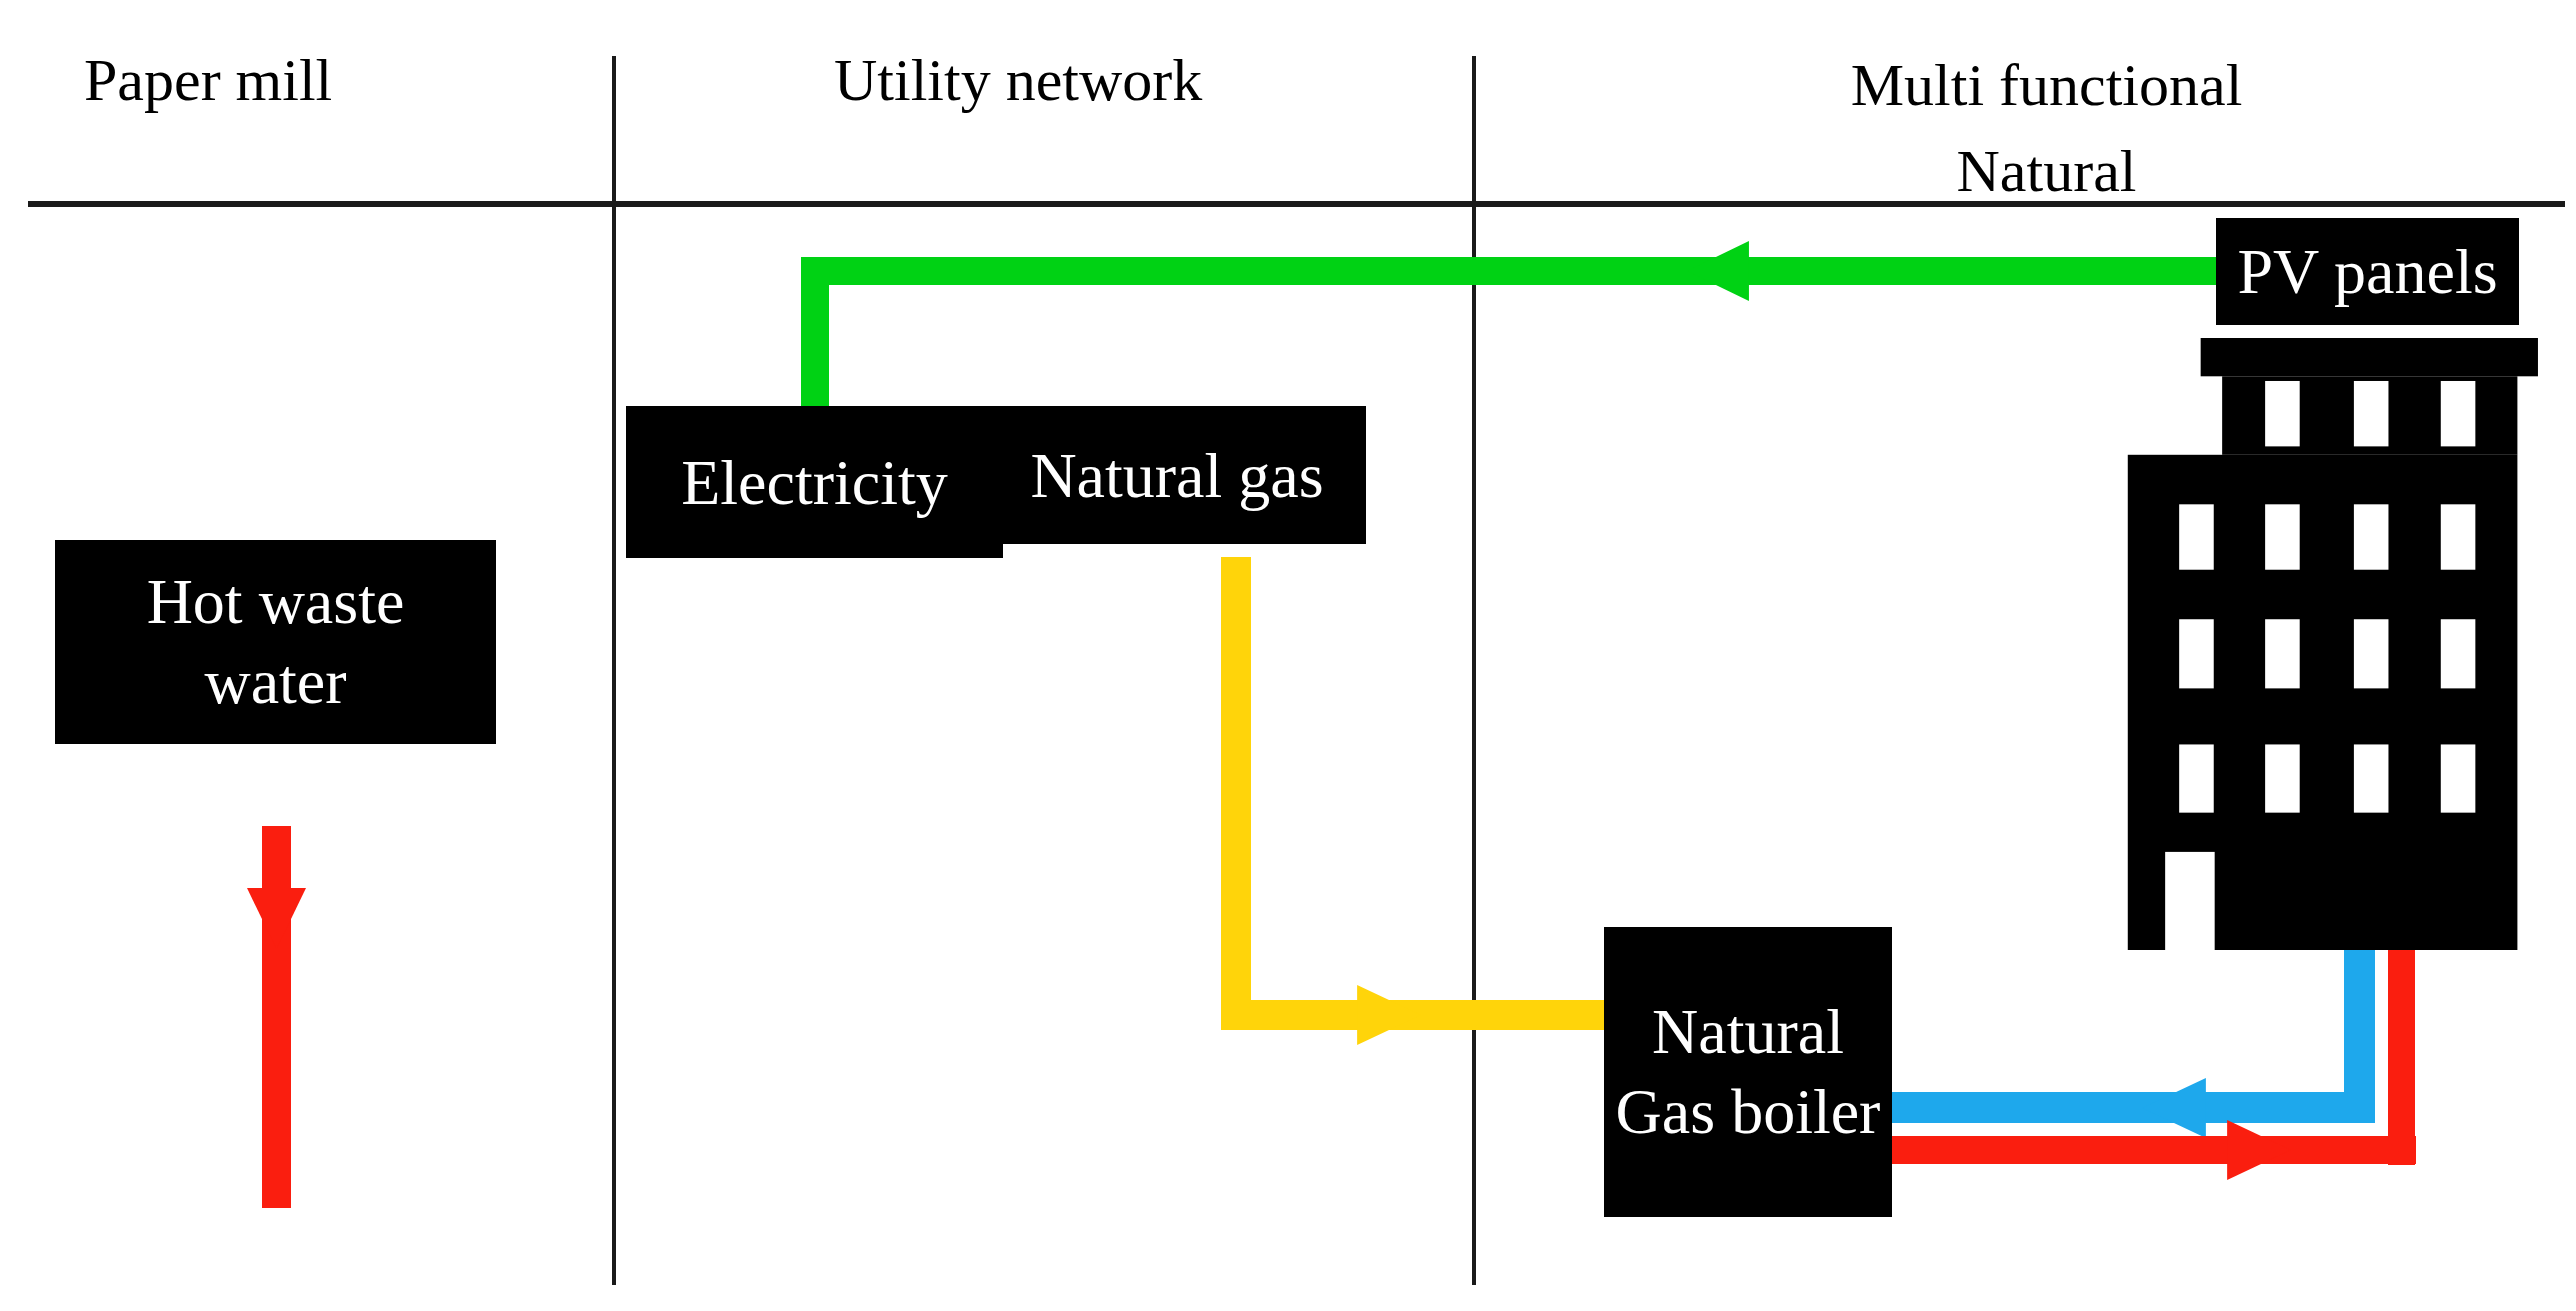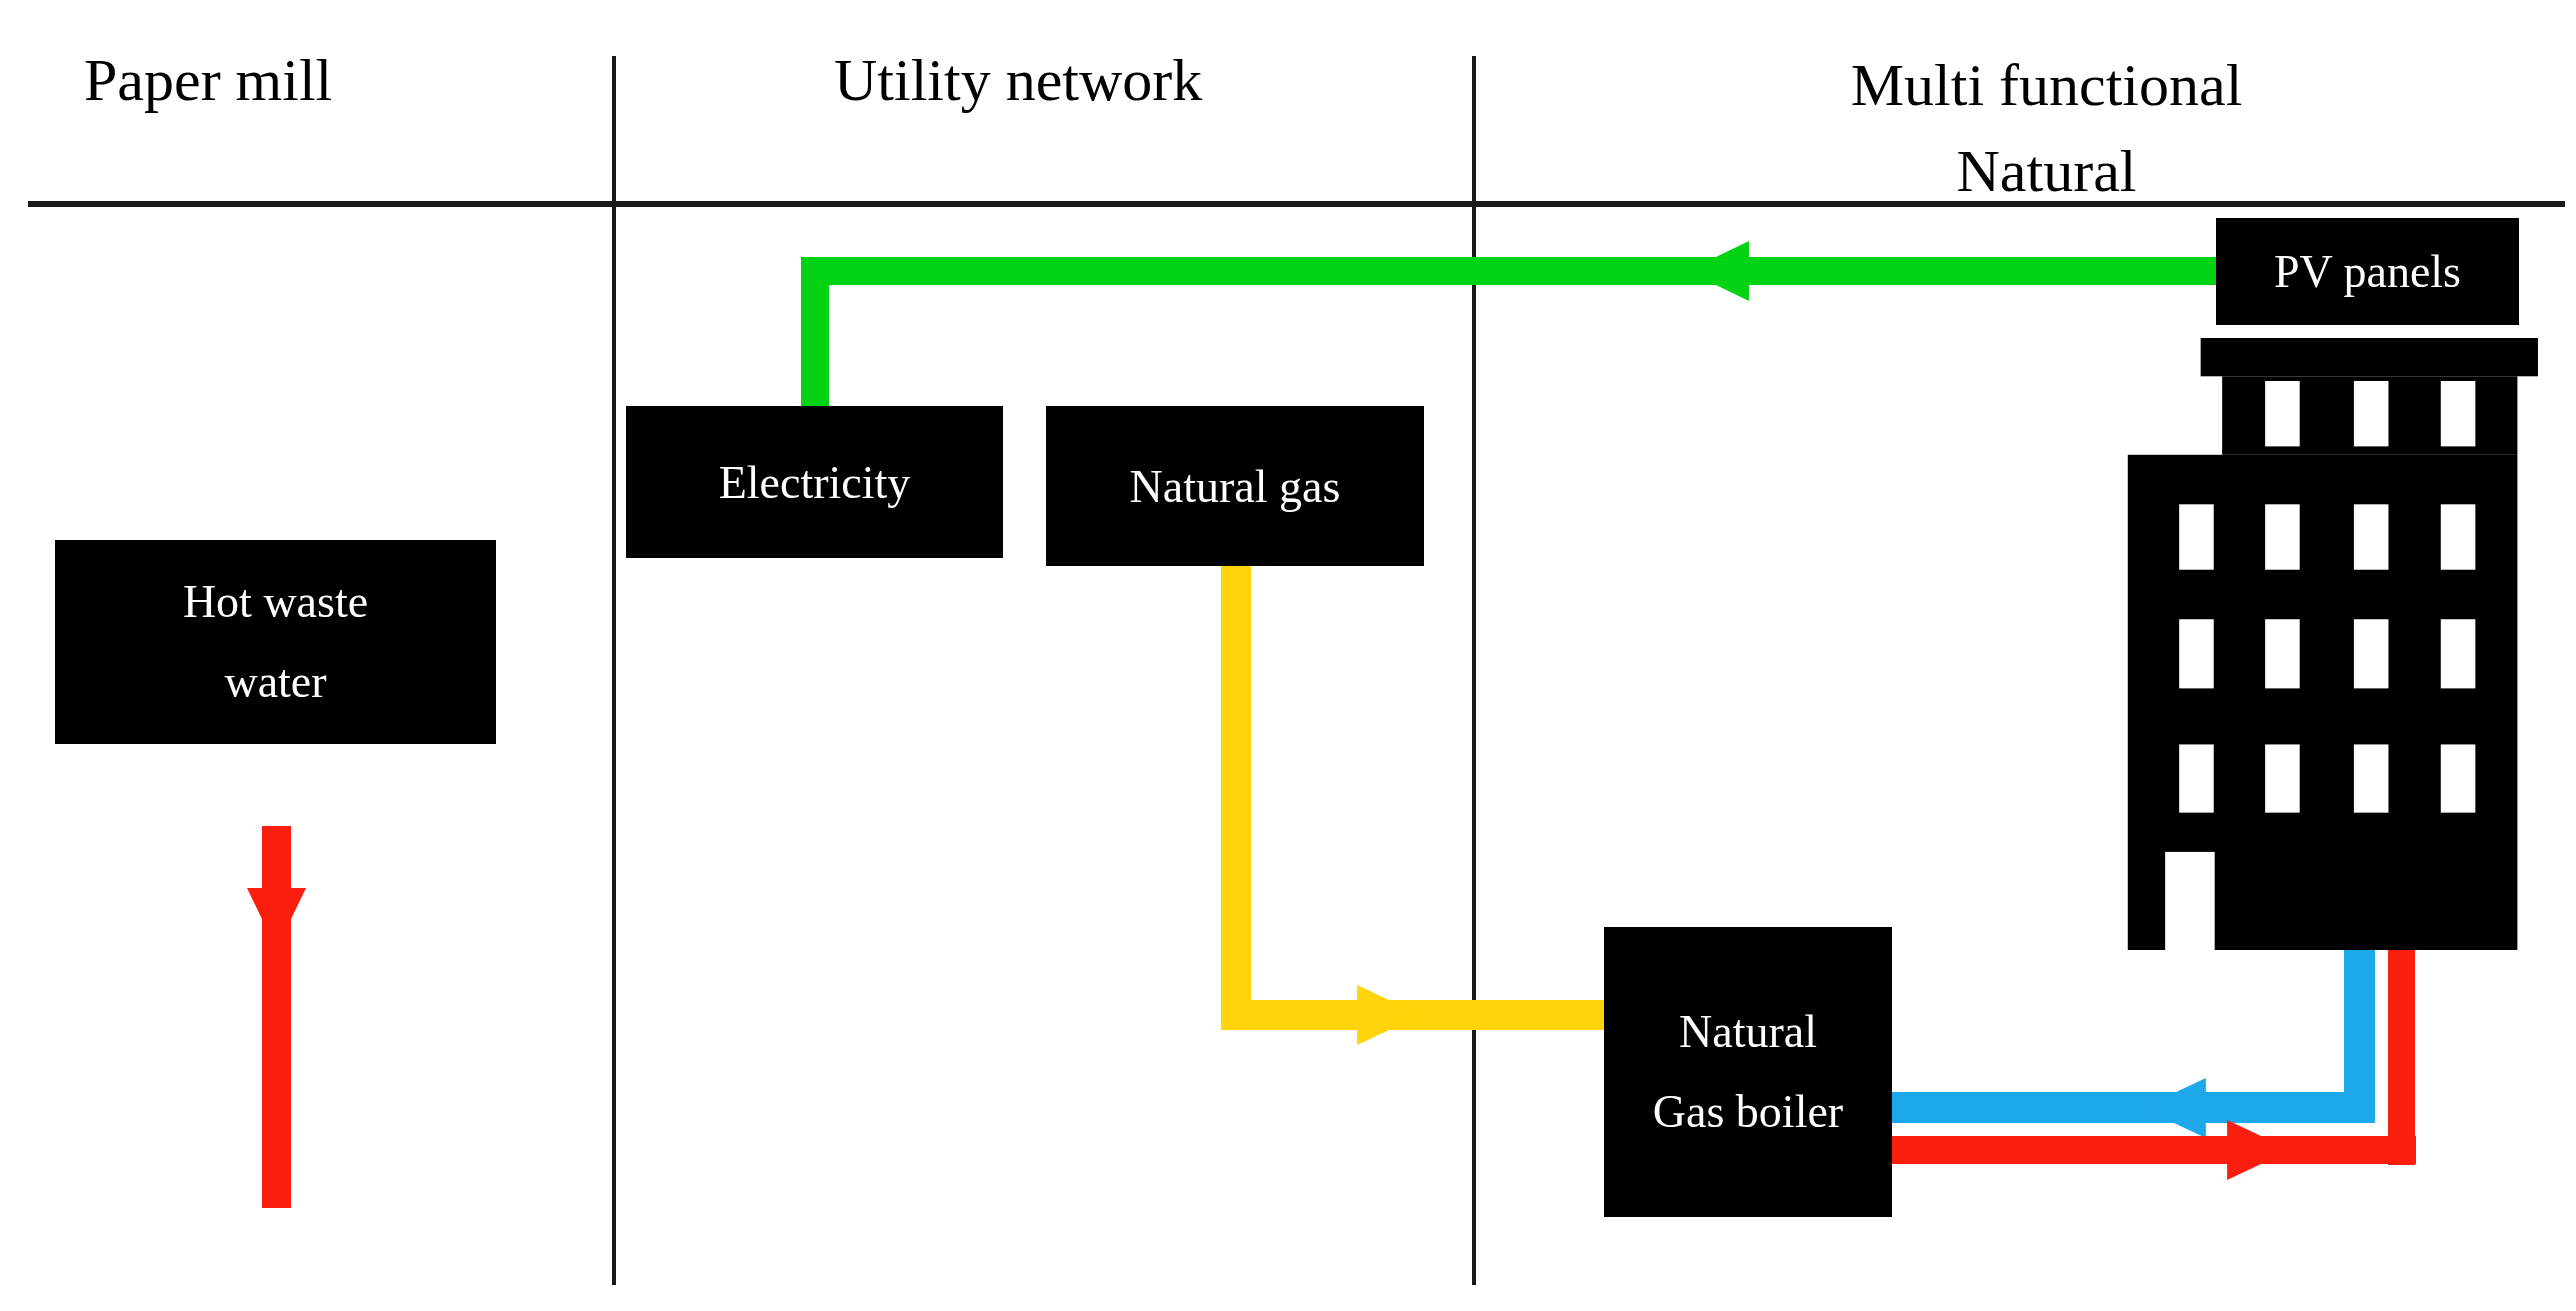--- a/index.html
+++ b/index.html
@@ -20,21 +20,21 @@
   }
   .node{
     position:absolute;
     background:#000;
     color:#fff;
     display:flex;
     flex-direction:column;
     align-items:center;
     justify-content:center;
     text-align:center;
-    font-size:46px;
+    font-size:64px;
     line-height:79px;
     white-space:nowrap;
   }
   .rule{position:absolute;background:#1a1a1a;}
   .pipe{position:absolute;}
   .ah{position:absolute;display:block;}
 </style>
 </head>
 <body>
 
@@ -84,21 +84,21 @@
 
   <div class="node" style="left:55px;top:540px;width:441px;height:204px;line-height:80px;">
     <div>Hot waste</div>
     <div>water</div>
   </div>
 
   <div class="node" style="left:626px;top:406px;width:377px;height:152px;">
     <div>Electricity</div>
   </div>
 
-  <div class="node" style="left:1046px;top:406px;width:378px;height:160px;">
+  <div class="node" style="left:988px;top:406px;width:378px;height:138px;">
     <div>Natural gas</div>
   </div>
 
   <div class="node" style="left:2216px;top:218px;width:303px;height:107px;">
     <div>PV panels</div>
   </div>
 
   <div class="node" style="left:1604px;top:927px;width:288px;height:290px;line-height:80px;">
     <div>Natural</div>
     <div>Gas boiler</div>

